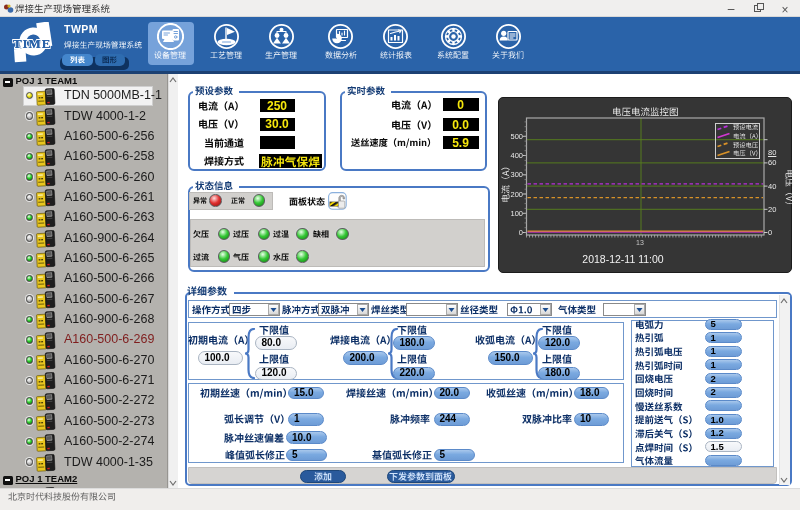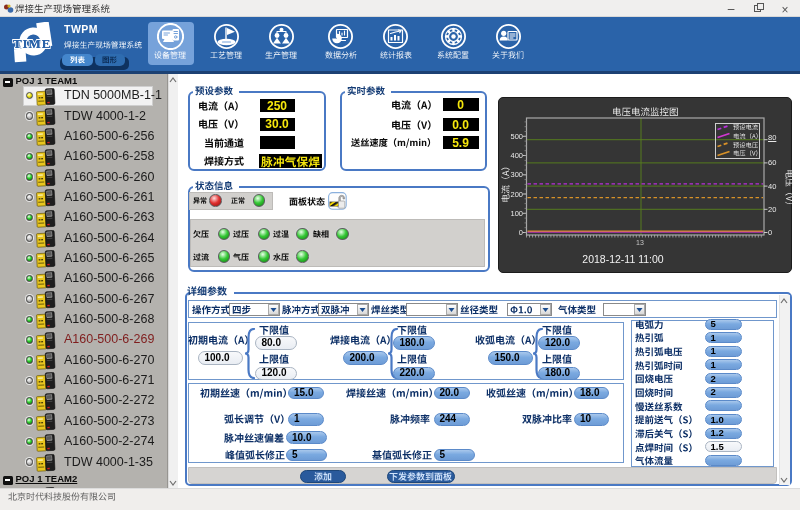--- a/index.html
+++ b/index.html
@@ -536,21 +536,21 @@
 <rect x="5.2" y="8.8" width="1.8" height="1.4" fill="#4a3e06"></rect>
 <rect x="2" y="12.4" width="6" height="0.9" fill="#6a5a08"></rect>
 <rect x="9.6" y="0.8" width="9" height="16" rx="1.4" fill="#1e1e1e" stroke="#000" stroke-width="0.5"></rect>
 <rect x="10.8" y="1.8" width="5.6" height="5" rx="0.4" fill="#b8b8b8"></rect>
 <rect x="11.2" y="2.2" width="4.8" height="3.8" fill="#5a5a5a"></rect>
 <rect x="10.8" y="8.2" width="5.6" height="0.8" fill="#484848"></rect>
 <rect x="11" y="14" width="2.4" height="1.4" fill="#cf1f1f"></rect>
 </g>
     </svg>
     <div style="position:absolute;left:25.5px;top:234.3px;width:7.5px;height:7.5px;border-radius:50%;background:radial-gradient(circle at 38% 32%, #ffffff 0%, #c8c8c8 45%, #7a7a7a 100%);border:1px solid #4a4a4a;box-shadow:0 0 0 1px rgba(235,235,235,.9)"></div>
-    <div style="position:absolute;left:64.0px;top:230.7px;font:400 12.5px 'Liberation Sans', sans-serif;color:#1c1c1c;letter-spacing:0;white-space:nowrap;">A160-500-6-264</div>
+    <div style="position:absolute;left:64.0px;top:230.7px;font:400 12.5px 'Liberation Sans', sans-serif;color:#1c1c1c;letter-spacing:0;white-space:nowrap;">A160-900-6-264</div>
     <svg style="position:absolute;left:36.0px;top:250.3px" width="20" height="18" viewBox="0 0 20 18">
 <g transform="rotate(-3 10 9)">
 <rect x="0.8" y="3.2" width="9" height="13.6" rx="0.8" fill="#e8c51e" stroke="#6a5a08" stroke-width="0.7"></rect>
 <rect x="2" y="5" width="5" height="1.6" fill="#f8eda0"></rect>
 <rect x="2.6" y="8.8" width="1.8" height="1.4" fill="#4a3e06"></rect>
 <rect x="5.2" y="8.8" width="1.8" height="1.4" fill="#4a3e06"></rect>
 <rect x="2" y="12.4" width="6" height="0.9" fill="#6a5a08"></rect>
 <rect x="9.6" y="0.8" width="9" height="16" rx="1.4" fill="#1e1e1e" stroke="#000" stroke-width="0.5"></rect>
 <rect x="10.8" y="1.8" width="5.6" height="5" rx="0.4" fill="#b8b8b8"></rect>
 <rect x="11.2" y="2.2" width="4.8" height="3.8" fill="#5a5a5a"></rect>
@@ -600,21 +600,21 @@
 <rect x="5.2" y="8.8" width="1.8" height="1.4" fill="#4a3e06"></rect>
 <rect x="2" y="12.4" width="6" height="0.9" fill="#6a5a08"></rect>
 <rect x="9.6" y="0.8" width="9" height="16" rx="1.4" fill="#1e1e1e" stroke="#000" stroke-width="0.5"></rect>
 <rect x="10.8" y="1.8" width="5.6" height="5" rx="0.4" fill="#b8b8b8"></rect>
 <rect x="11.2" y="2.2" width="4.8" height="3.8" fill="#5a5a5a"></rect>
 <rect x="10.8" y="8.2" width="5.6" height="0.8" fill="#484848"></rect>
 <rect x="11" y="14" width="2.4" height="1.4" fill="#cf1f1f"></rect>
 </g>
     </svg>
     <div style="position:absolute;left:25.5px;top:315.7px;width:7.5px;height:7.5px;border-radius:50%;background:radial-gradient(circle at 38% 32%, #eaffea 0%, #2fd22f 45%, #076807 100%);border:1px solid #4a4a4a;box-shadow:0 0 0 1px rgba(235,235,235,.9)"></div>
-    <div style="position:absolute;left:64.0px;top:312.1px;font:400 12.5px 'Liberation Sans', sans-serif;color:#1c1c1c;letter-spacing:0;white-space:nowrap;">A160-500-8-268</div>
+    <div style="position:absolute;left:64.0px;top:312.1px;font:400 12.5px 'Liberation Sans', sans-serif;color:#1c1c1c;letter-spacing:0;white-space:nowrap;">A160-900-6-268</div>
     <svg style="position:absolute;left:36.0px;top:331.7px" width="20" height="18" viewBox="0 0 20 18">
 <g transform="rotate(-3 10 9)">
 <rect x="0.8" y="3.2" width="9" height="13.6" rx="0.8" fill="#e8c51e" stroke="#6a5a08" stroke-width="0.7"></rect>
 <rect x="2" y="5" width="5" height="1.6" fill="#f8eda0"></rect>
 <rect x="2.6" y="8.8" width="1.8" height="1.4" fill="#4a3e06"></rect>
 <rect x="5.2" y="8.8" width="1.8" height="1.4" fill="#4a3e06"></rect>
 <rect x="2" y="12.4" width="6" height="0.9" fill="#6a5a08"></rect>
 <rect x="9.6" y="0.8" width="9" height="16" rx="1.4" fill="#1e1e1e" stroke="#000" stroke-width="0.5"></rect>
 <rect x="10.8" y="1.8" width="5.6" height="5" rx="0.4" fill="#b8b8b8"></rect>
 <rect x="11.2" y="2.2" width="4.8" height="3.8" fill="#5a5a5a"></rect>
@@ -1144,21 +1144,21 @@
     <div style="position:absolute;right:277.0px;top:228.0px;font:400 7.5px 'Liberation Sans', sans-serif;color:#e8e8e8;letter-spacing:0;white-space:nowrap;">0</div>
     <div style="position:absolute;right:277.0px;top:208.8px;font:400 7.5px 'Liberation Sans', sans-serif;color:#e8e8e8;letter-spacing:0;white-space:nowrap;">100</div>
     <div style="position:absolute;right:277.0px;top:189.5px;font:400 7.5px 'Liberation Sans', sans-serif;color:#e8e8e8;letter-spacing:0;white-space:nowrap;">200</div>
     <div style="position:absolute;right:277.0px;top:170.3px;font:400 7.5px 'Liberation Sans', sans-serif;color:#e8e8e8;letter-spacing:0;white-space:nowrap;">300</div>
     <div style="position:absolute;right:277.0px;top:151.0px;font:400 7.5px 'Liberation Sans', sans-serif;color:#e8e8e8;letter-spacing:0;white-space:nowrap;">400</div>
     <div style="position:absolute;right:277.0px;top:131.8px;font:400 7.5px 'Liberation Sans', sans-serif;color:#e8e8e8;letter-spacing:0;white-space:nowrap;">500</div>
     <div style="position:absolute;left:768.0px;top:228.0px;font:400 7.5px 'Liberation Sans', sans-serif;color:#e8e8e8;letter-spacing:0;white-space:nowrap;">0</div>
     <div style="position:absolute;left:768.0px;top:204.8px;font:400 7.5px 'Liberation Sans', sans-serif;color:#e8e8e8;letter-spacing:0;white-space:nowrap;">20</div>
     <div style="position:absolute;left:768.0px;top:181.6px;font:400 7.5px 'Liberation Sans', sans-serif;color:#e8e8e8;letter-spacing:0;white-space:nowrap;">40</div>
     <div style="position:absolute;left:768.0px;top:158.4px;font:400 7.5px 'Liberation Sans', sans-serif;color:#e8e8e8;letter-spacing:0;white-space:nowrap;">60</div>
-    <div style="position:absolute;left:768.0px;top:133px;font:400 7.5px 'Liberation Sans', sans-serif;color:#e8e8e8;letter-spacing:0;white-space:nowrap;text-decoration:underline;">80</div>
+    <div style="position:absolute;left:768.0px;top:148px;font:400 7.5px 'Liberation Sans', sans-serif;color:#e8e8e8;letter-spacing:0;white-space:nowrap;text-decoration:underline;">80</div>
     <div style="position:absolute;left:500.5px;top:203px;transform:rotate(-90deg);transform-origin:top left">
       <div style="position:absolute;left:0.0px;top:0.0px;">
         <svg width="41" height="12" viewBox="0 0 41 12" style="overflow:visible;display:block">
           <g fill="#f0f0f0" transform="translate(0 7.9)">
             <use href="#q91" transform="translate(0.0 0) scale(0.090 -0.090)"></use>
             <use href="#q93" transform="translate(9.0 0) scale(0.090 -0.090)"></use>
             <use href="#q97" transform="translate(18.0 0) scale(0.090 -0.090)"></use>
             <use href="#q98" transform="translate(27.0 0) scale(0.090 -0.090)"></use>
             <use href="#q99" transform="translate(32.5 0) scale(0.090 -0.090)"></use>
           </g>

